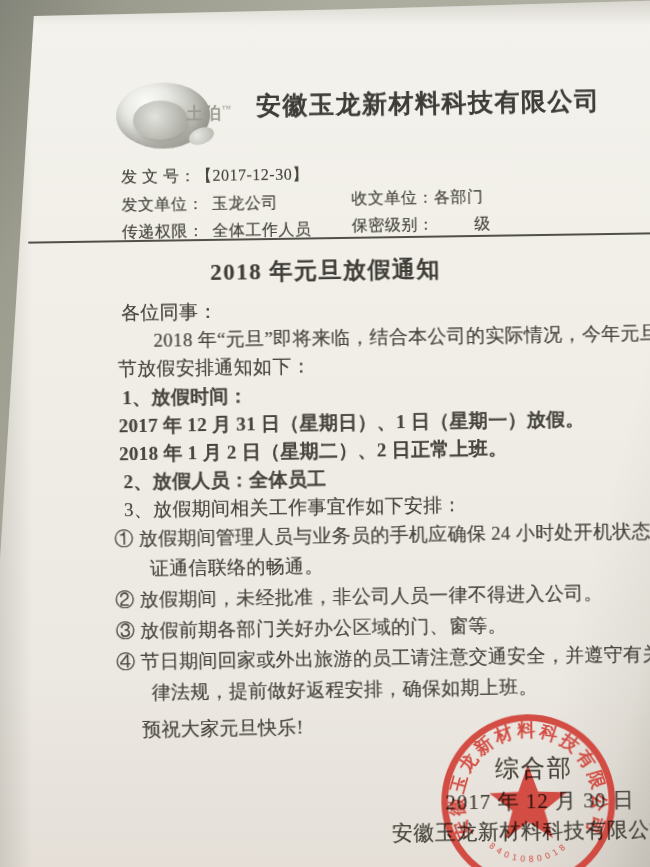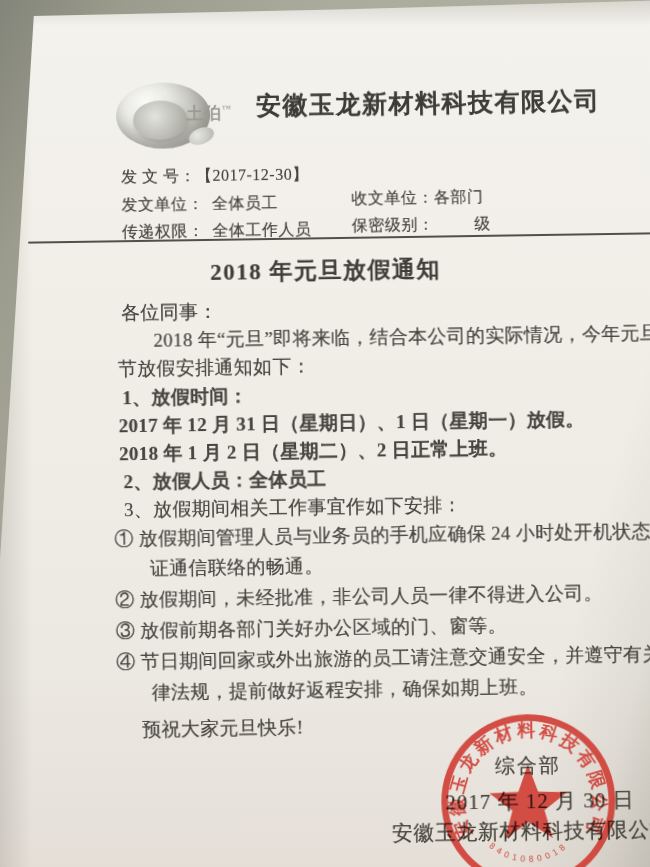--- a/index.html
+++ b/index.html
@@ -73,21 +73,21 @@
 
     <div class="logo-sphere">
       <div class="logo-swirl"></div>
       <div class="logo-tail"></div>
     </div>
     <div class="logo-text"><span>土伯</span><span class="logo-tm">™</span></div>
     <div class="line company-header">安徽玉龙新材料科技有限公司</div>
 
     <div class="line meta" style="left:122px;top:164px;"><span>发 文 号：</span><span>【2017-12-30】</span></div>
 
-    <div class="line meta" style="left:122px;top:192px;"><span>发文单位：</span><span style="margin-left:8px;">全体员工</span></div>
+    <div class="line meta" style="left:122px;top:192px;"><span>发文单位：</span><span style="margin-left:8px;">玉龙公司</span></div>
     <div class="line meta" style="left:352px;top:189px;"><span>收文单位：</span><span style="margin-left:0;">各部门</span></div>
 
     <div class="line meta" style="left:122px;top:219px;"><span>传递权限：</span><span style="margin-left:8px;">全体工作人员</span></div>
     <div class="line meta" style="left:352px;top:216px;"><span>保密级别：</span><span style="margin-left:40px;">级</span></div>
 
     <div class="rule"></div>
 
     <div class="line title">2018 年元旦放假通知</div>
     <div class="line body-text" style="left:120px;top:297px;">各位同事：</div>
     <div class="line body-text" style="left:152px;top:325px;">2018 年“元旦”即将来临，结合本公司的实际情况，今年元旦</div>
@@ -102,21 +102,21 @@
 
     <div class="line body-text" style="left:110px;top:523px;">① 放假期间管理人员与业务员的手机应确保 24 小时处开机状态、保</div>
     <div class="line body-text" style="left:145px;top:553px;">证通信联络的畅通。</div>
     <div class="line body-text" style="left:110px;top:584px;">② 放假期间，未经批准，非公司人员一律不得进入公司。</div>
     <div class="line body-text" style="left:110px;top:615px;">③ 放假前期各部门关好办公区域的门、窗等。</div>
     <div class="line body-text" style="left:110px;top:646px;">④ 节日期间回家或外出旅游的员工请注意交通安全，并遵守有关法</div>
     <div class="line body-text" style="left:145px;top:677px;">律法规，提前做好返程安排，确保如期上班。</div>
 
     <div class="line body-text" style="left:135px;top:714px;">预祝大家元旦快乐!</div>
 
-    <div class="line footer-text" style="left:487px;top:755px;font-size:20px;letter-spacing:2px;">综合部</div>
+    <div class="line footer-text" style="left:487px;top:755px;font-size:24px;letter-spacing:2px;">综合部</div>
     <div class="line footer-text" style="left:437px;top:790px;font-size:21px;letter-spacing:1px;">2017 年 12 月 30 日</div>
     <div class="line footer-text" style="left:383px;top:820px;font-size:21px;letter-spacing:0.5px;">安徽玉龙新材料科技有限公司</div>
 
     <svg class="stamp" width="204" height="204" viewBox="0 0 200 200">
       <defs>
         <path id="arcTop" d="M 45.7,133.9 A 64,64 0 1 1 154.3,133.9" fill="none"></path>
         <path id="arcBottom" d="M 55,138 A 58,58 0 0 0 145,138" fill="none"></path>
       </defs>
       <circle cx="100" cy="100" r="82" fill="none" stroke="#cf382e" stroke-width="6.5"></circle>
       <polygon points="100,64 109.7,90.7 138,91.6 115.7,109.1 123.5,136.4 100,120.5 76.5,136.4 84.3,109.1 62,91.6 90.3,90.7" fill="#cf382e"></polygon>

